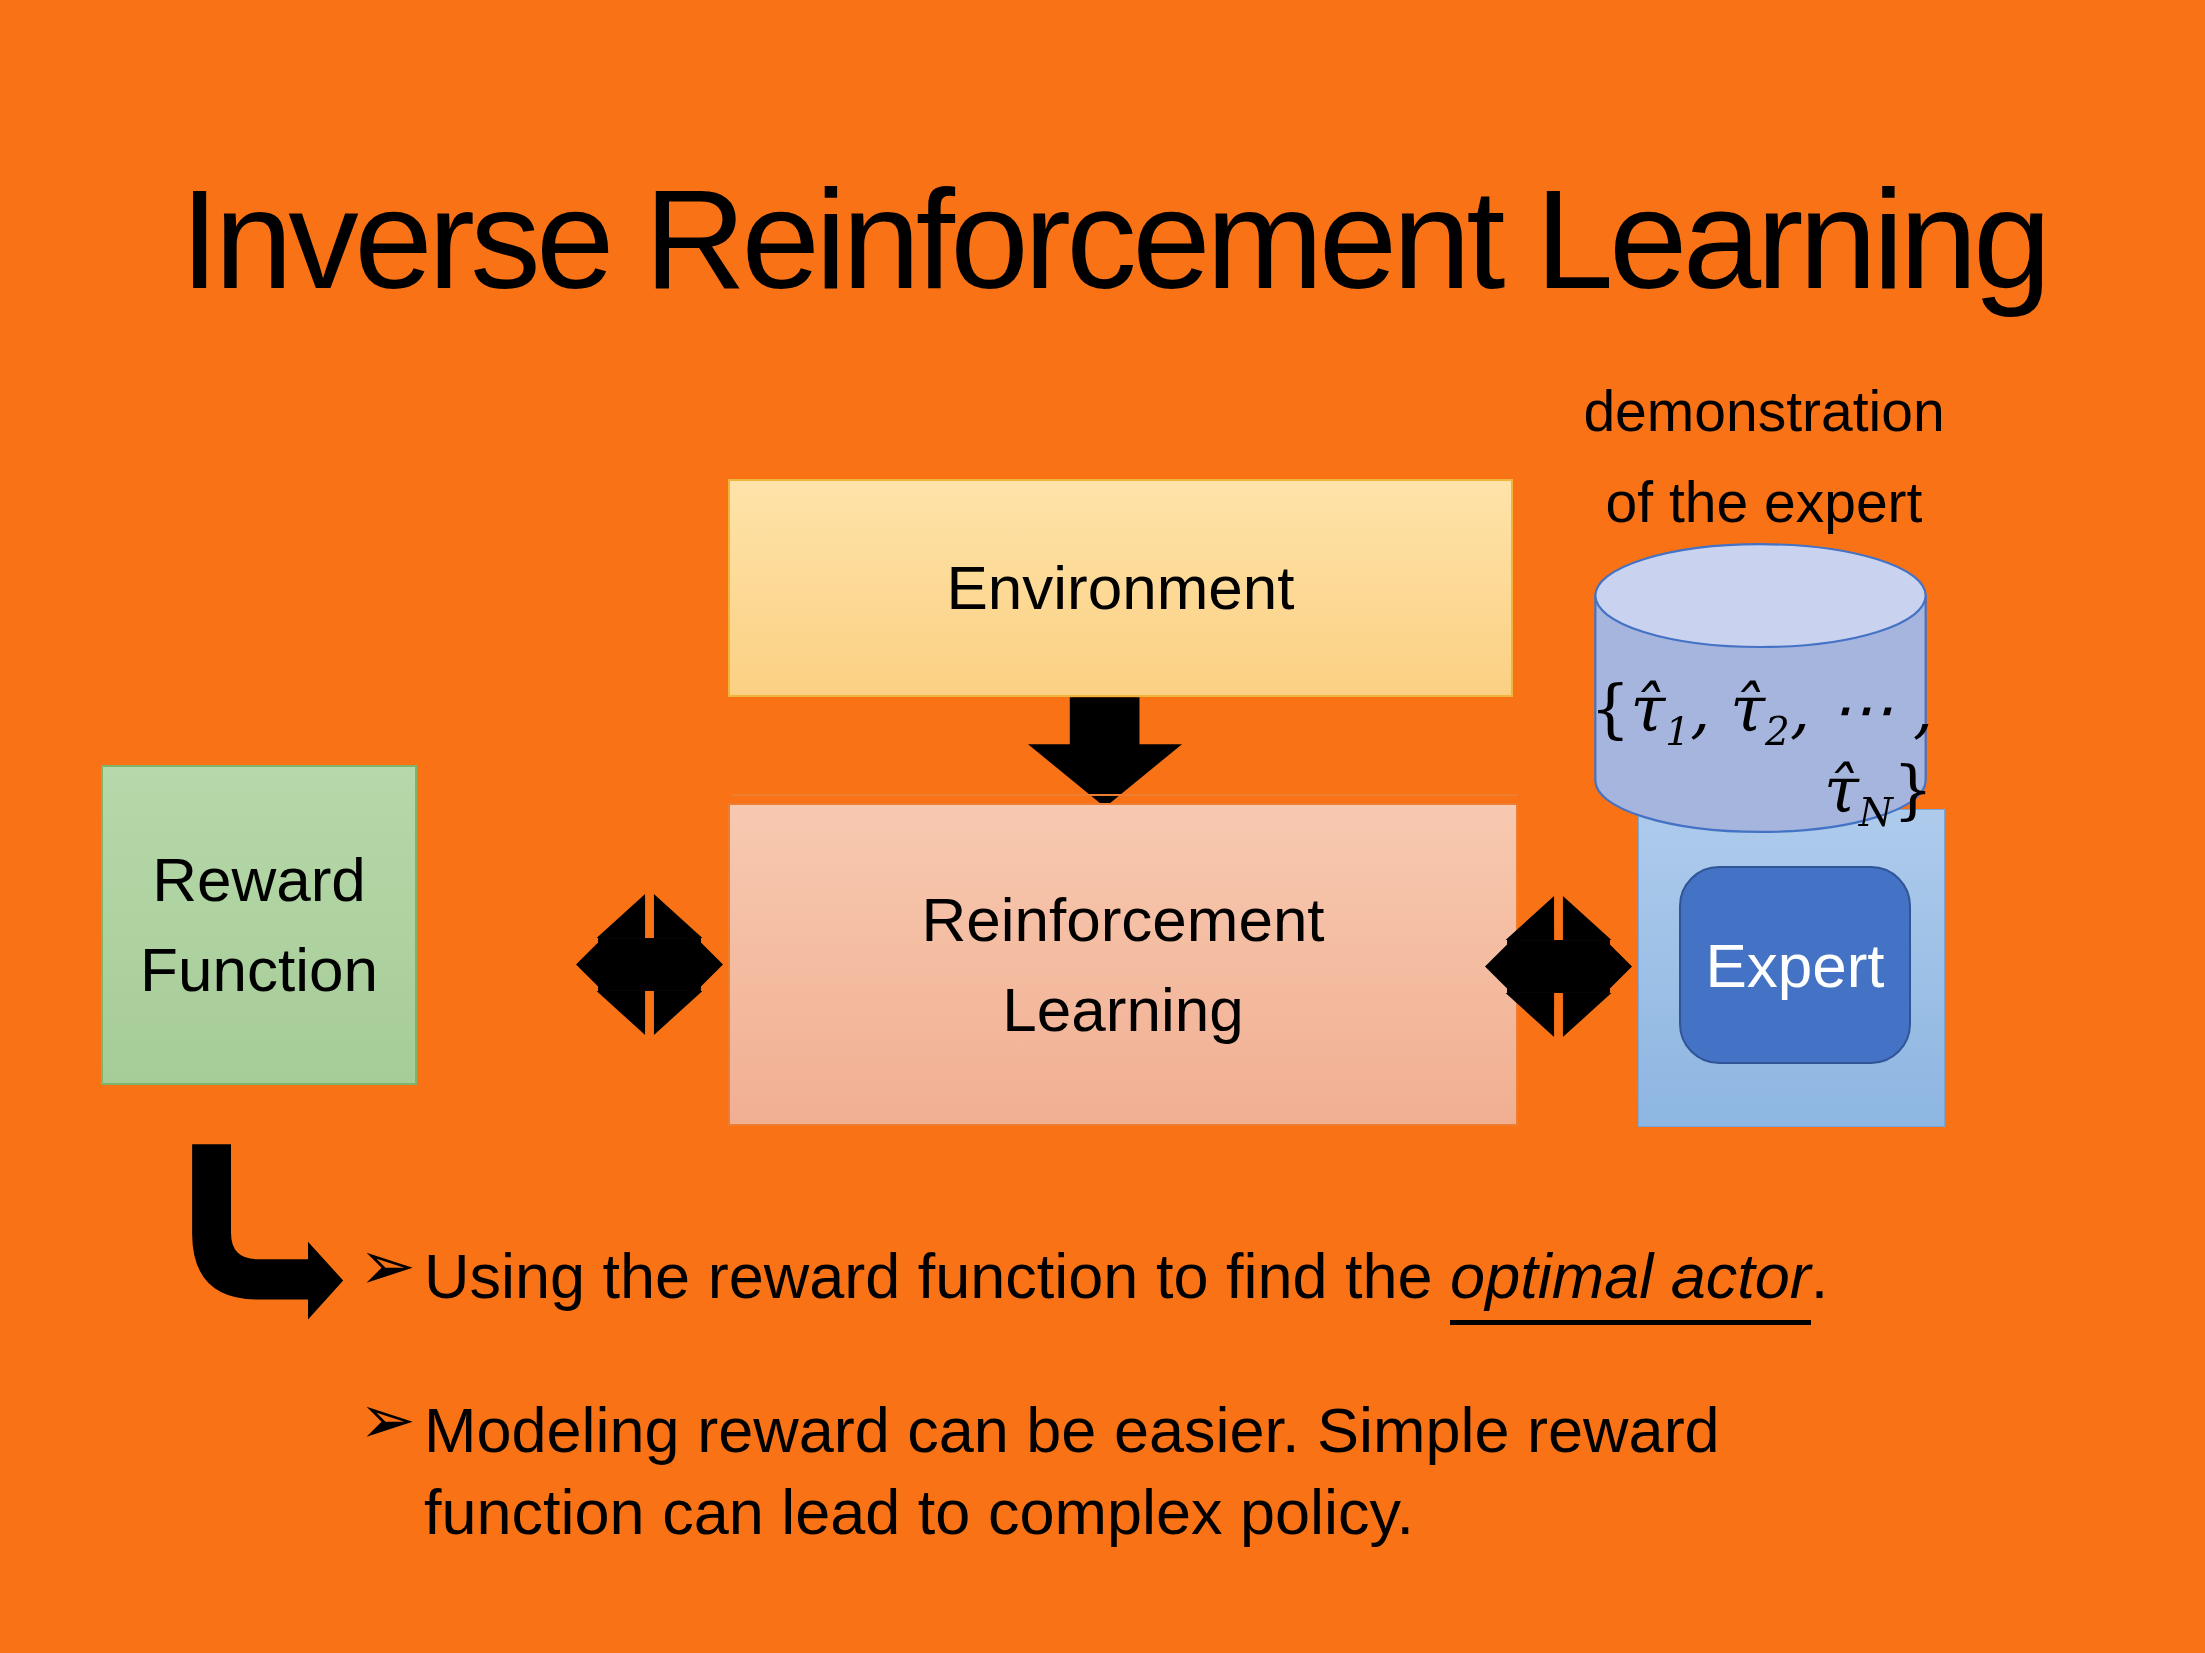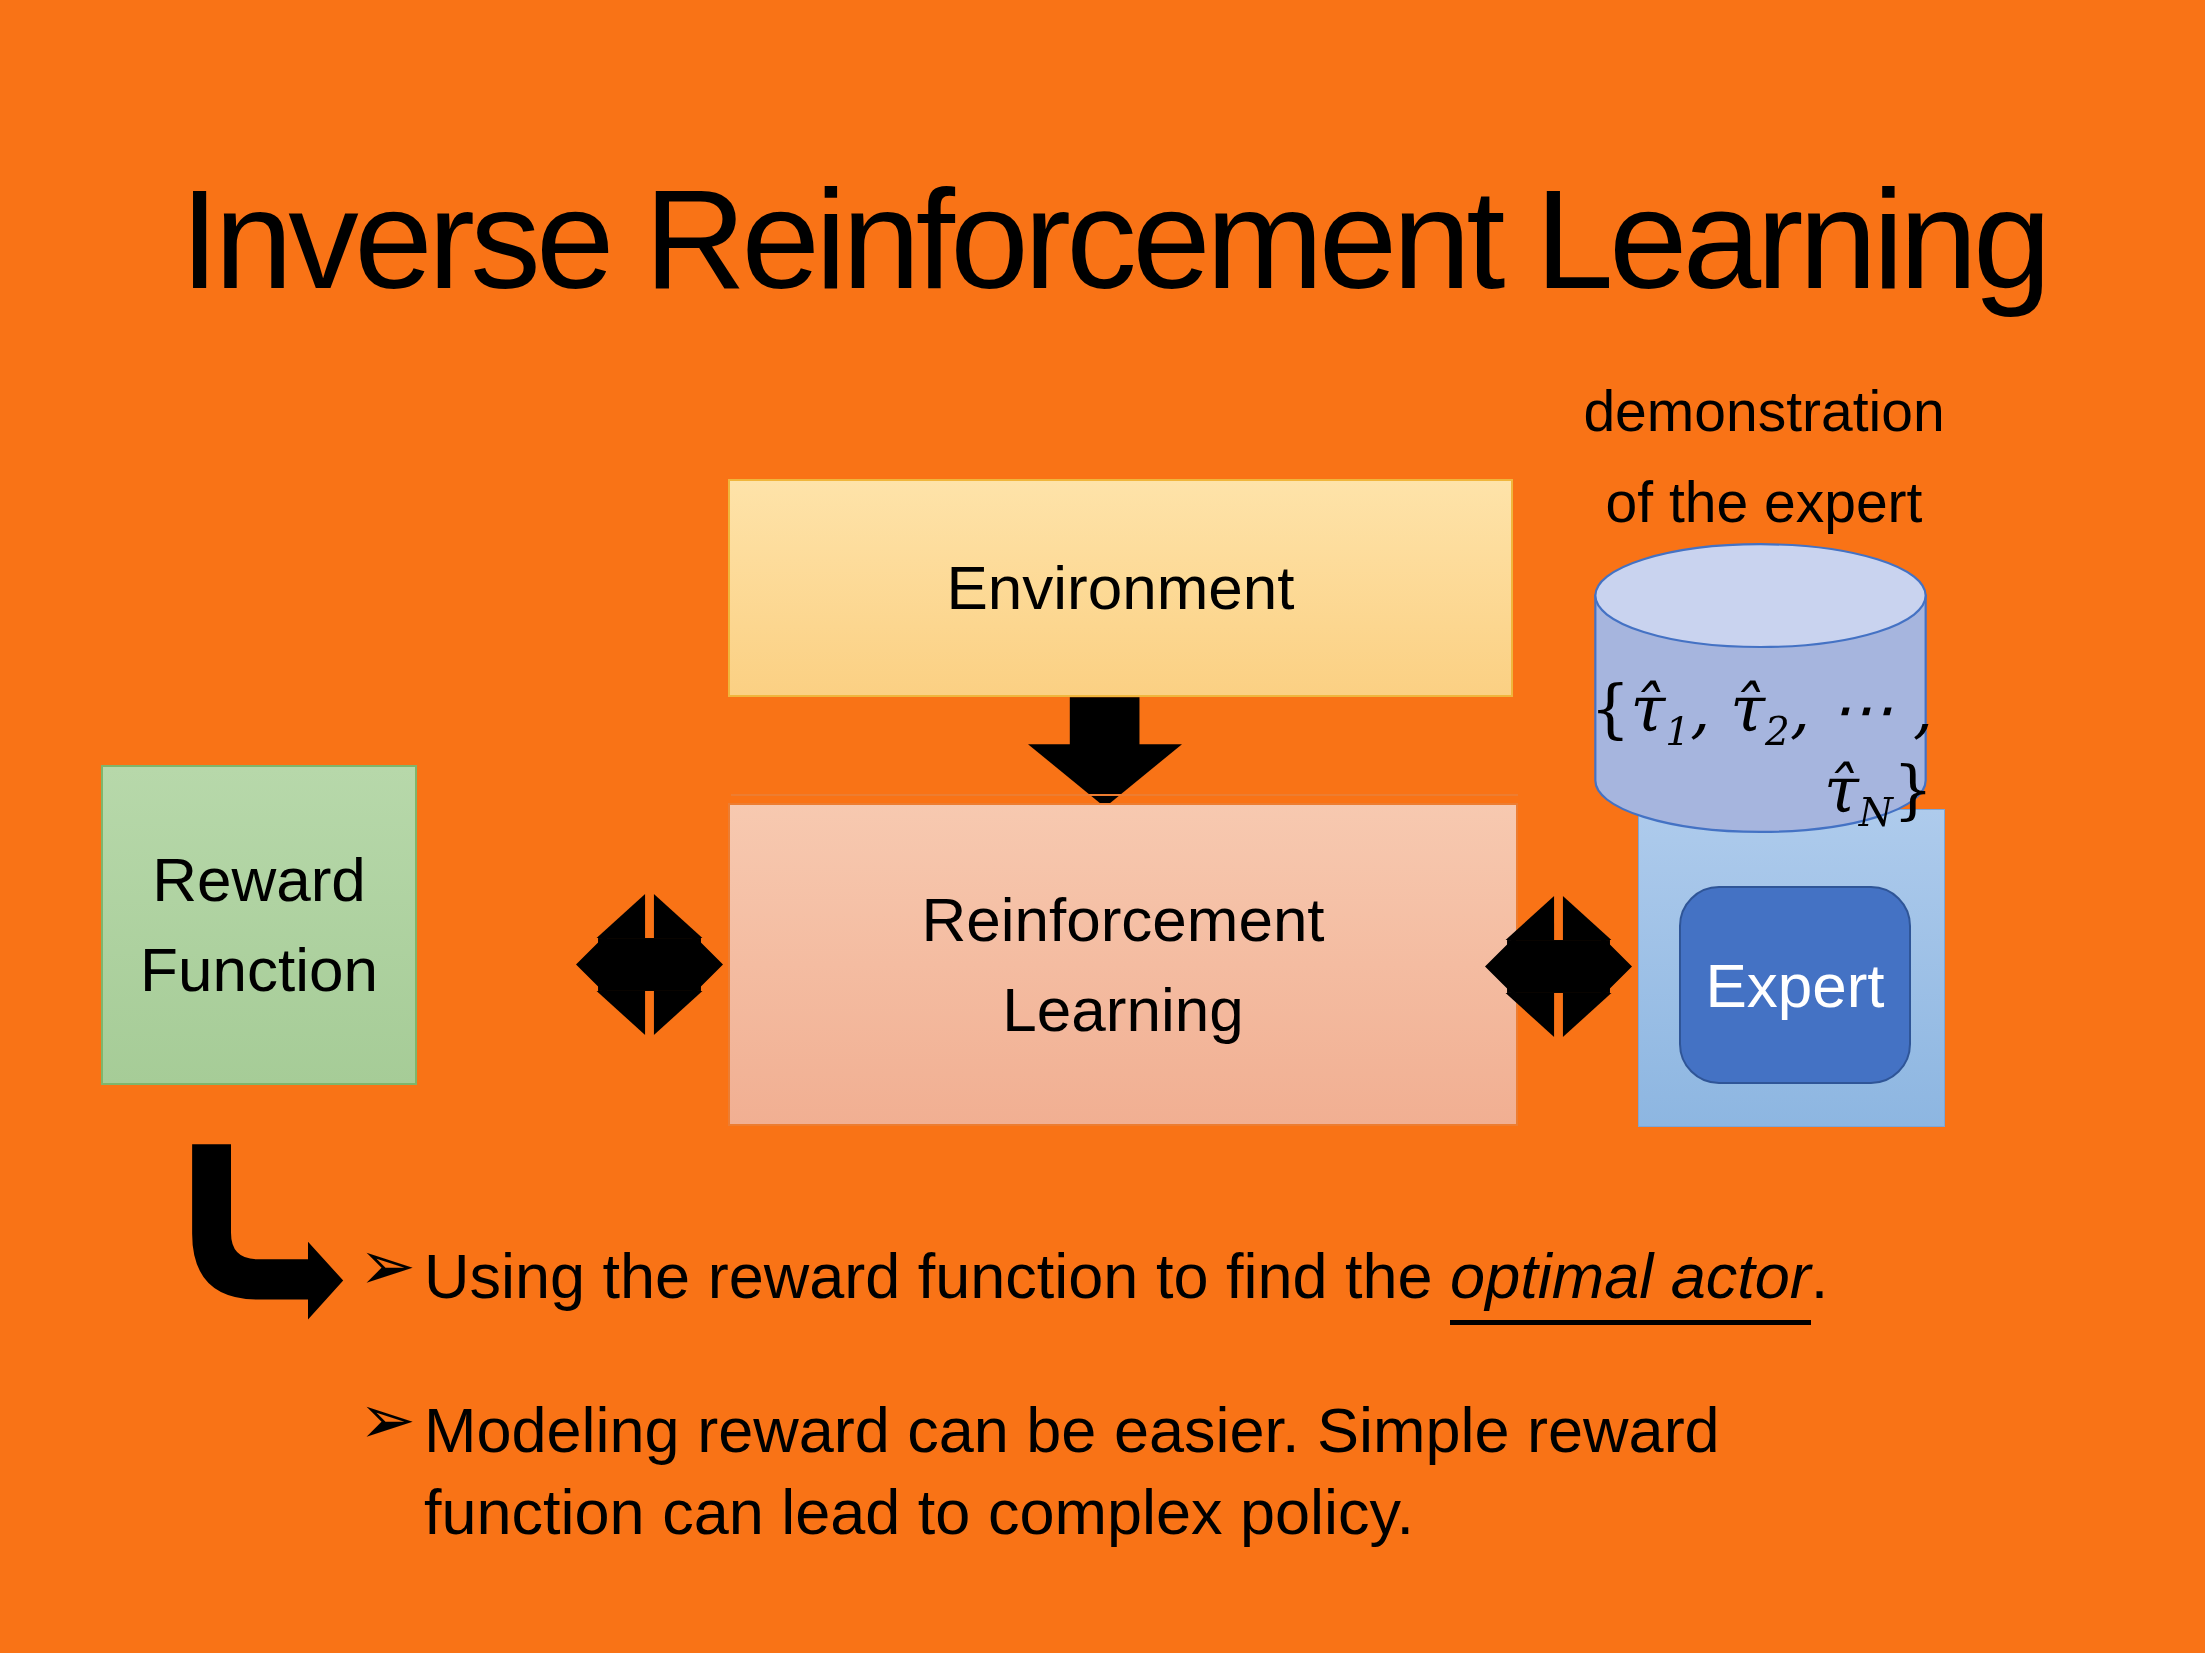--- a/index.html
+++ b/index.html
@@ -59,21 +59,21 @@
     background:linear-gradient(180deg,var(--panel-fill-top,#AECBEC),var(--panel-fill-bottom,#8DB6E1));
     border:1.5px solid var(--panel-border,#7CA6D8);
   }
   .expert-badge{
     left:1679px;top:866px;width:232px;height:198px;
     box-sizing:border-box;
     background:var(--expert-fill,#4472C4);
     border:2.9px solid var(--expert-border,#2F5597);
     border-radius:40px;
     display:flex;align-items:center;justify-content:center;
-    font-size:62px;color:var(--expert-text,#FFFFFF);margin-top:20px;
+    font-size:62px;color:var(--expert-text,#FFFFFF);
   }
 
   .cylinder-svg{left:1588px;top:538px;}
   .formula{
     left:1588px;top:673px;width:345px;
     text-align:right;
     font-family:"DejaVu Serif", serif;
     font-style:italic;
     font-size:63px;color:var(--text-color,#000);
   }

